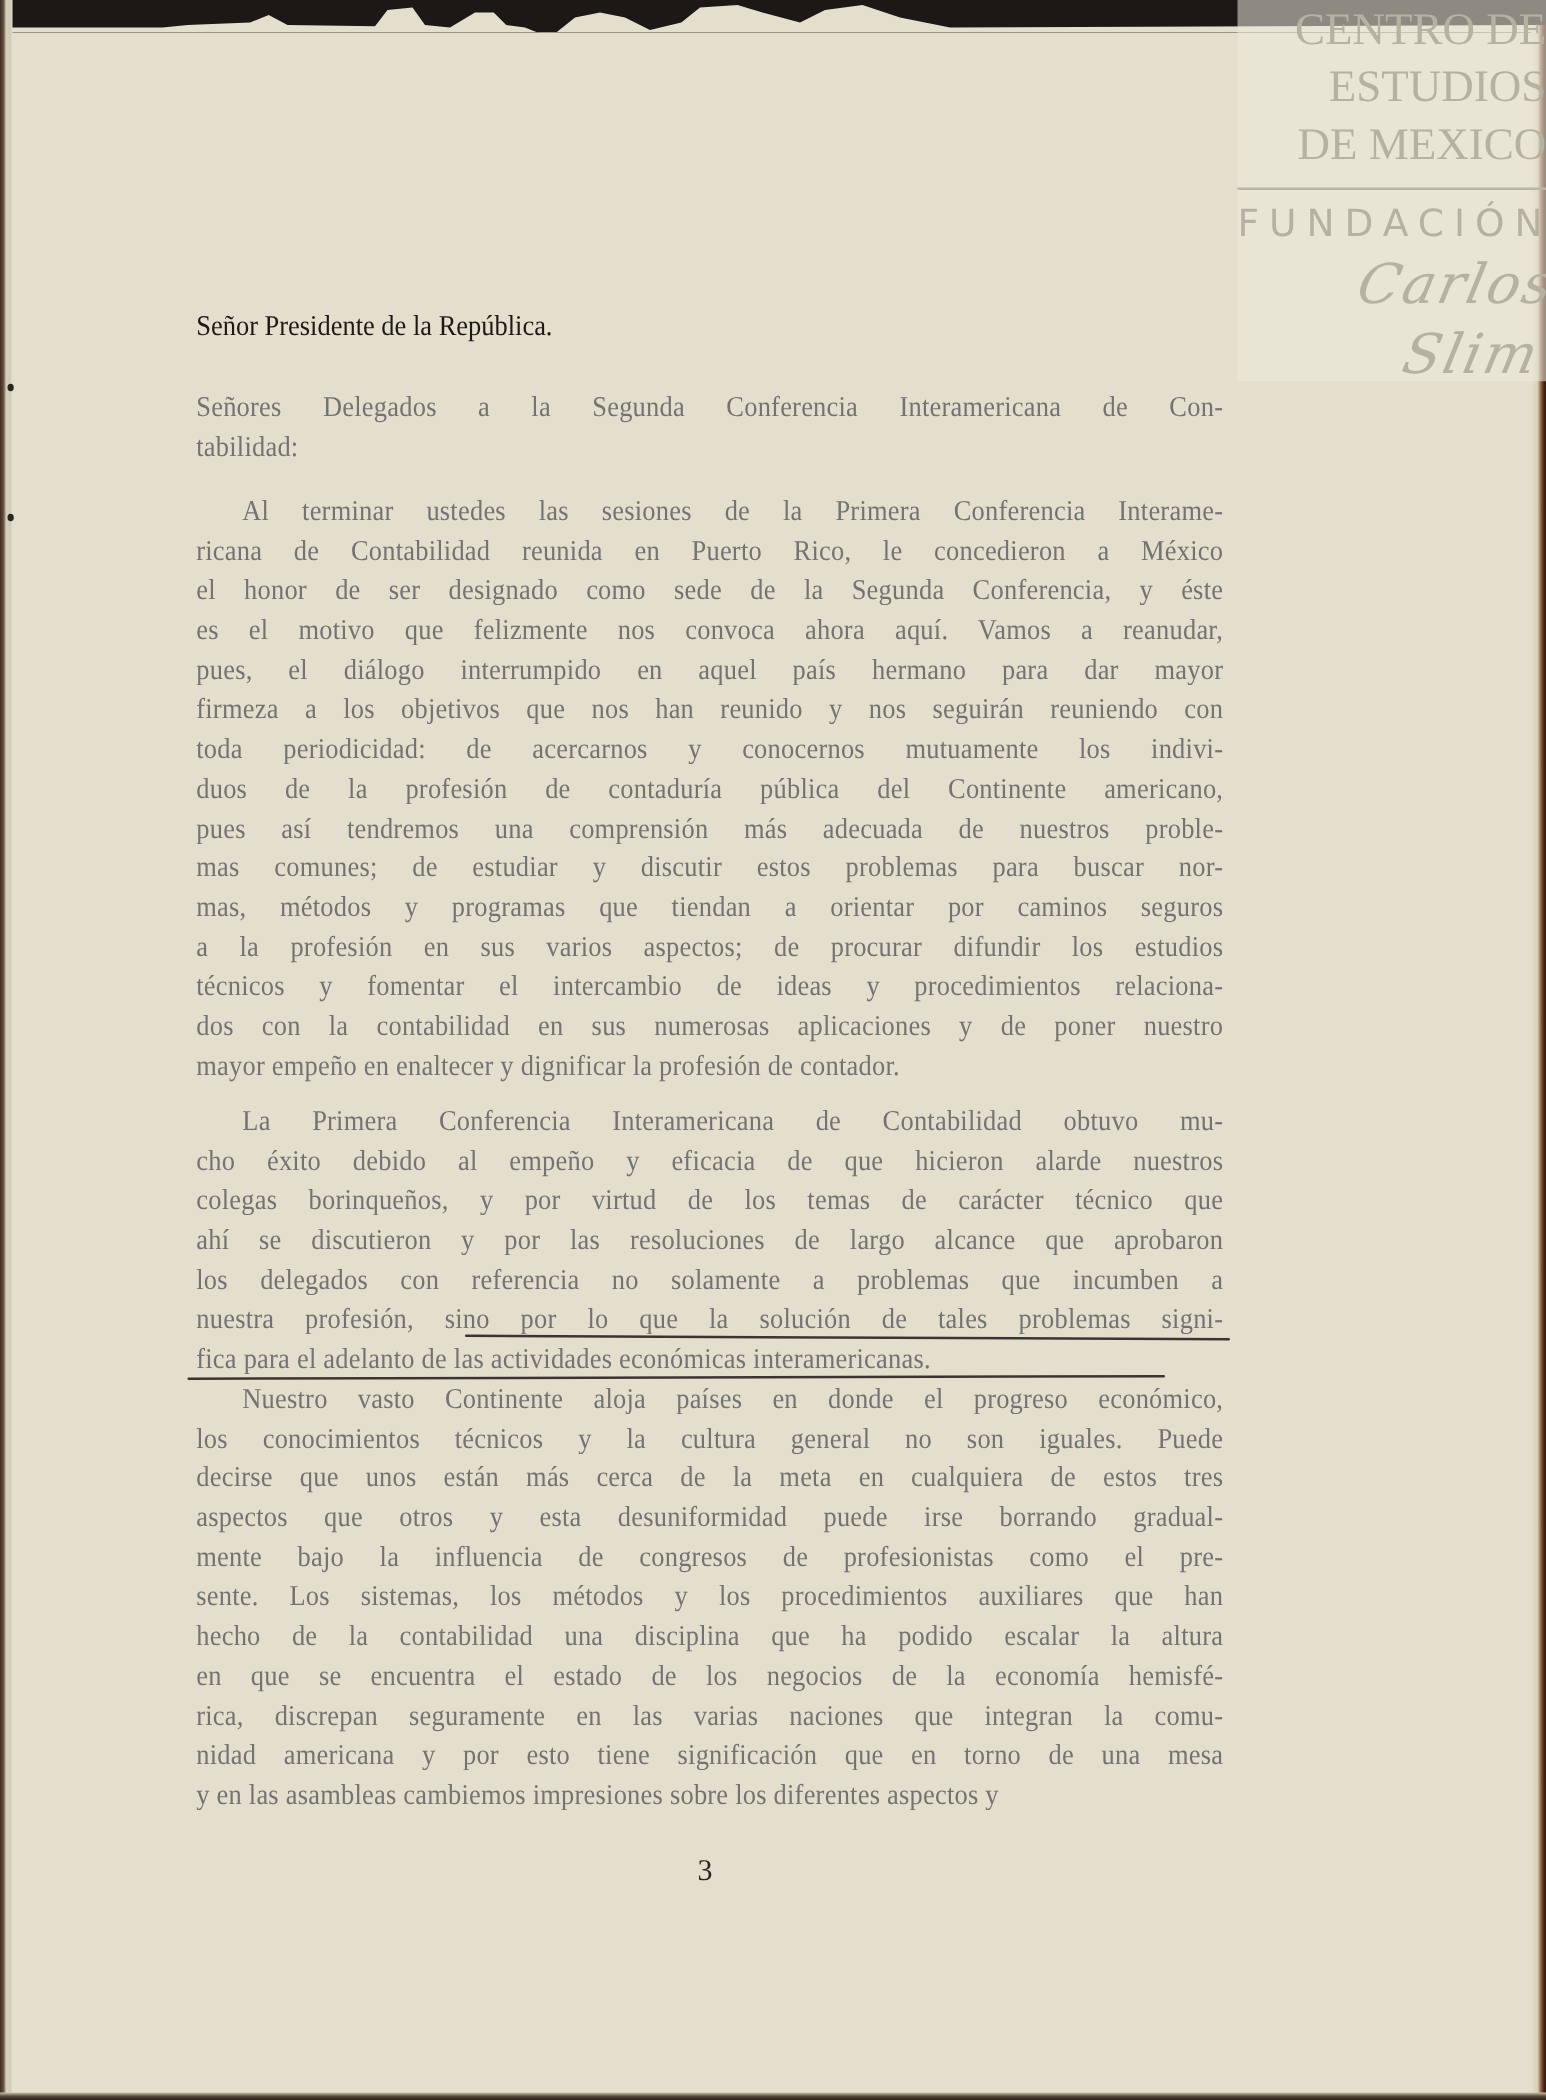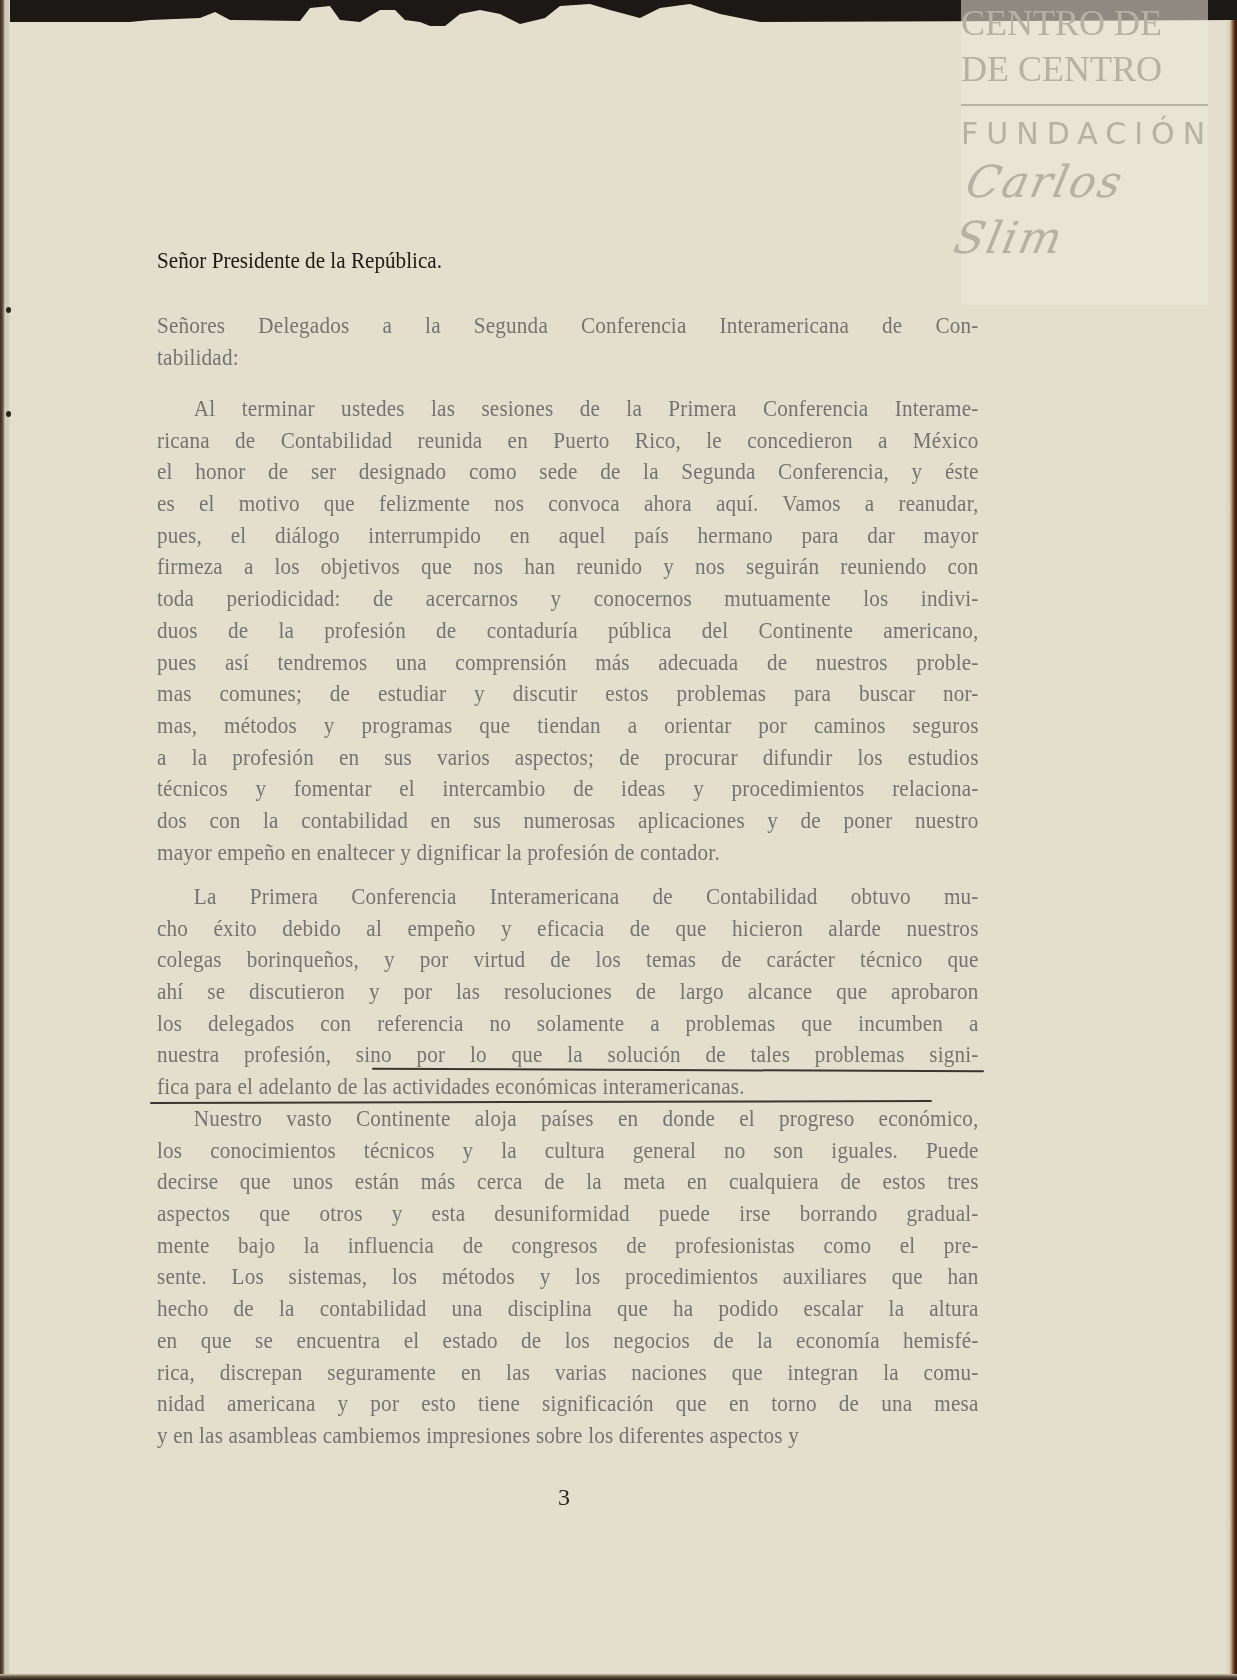--- a/index.html
+++ b/index.html
@@ -48,26 +48,26 @@
       position: absolute;
       left: 0; bottom: 0;
       width: 1237px;
       height: 6px;
       background: linear-gradient(to bottom, #c9c3ab 0, #5a4a3a 3px, #2a201a 6px);
     }
 
     
     .watermark {
       position: absolute;
-      left: 961px;
+      left: 990px;
       top: 0;
       width: 247px;
       height: 305px;
       background: rgba(236, 233, 218, 0.55);
-      text-align: left;
+      text-align: right;
       color: #b6b2a3;
     }
     .watermark-line {
       font-family: "Liberation Serif", serif;
       font-size: 36px;
       line-height: 46px;
       letter-spacing: 0px;
       white-space: nowrap;
     }
     .watermark-line.first { margin-top: 0px; }
@@ -157,21 +157,22 @@
   <div class="left-binding">
     <span class="binding-stitch" style="top:307px"></span>
     <span class="binding-stitch" style="top:411px"></span>
   </div>
 
   <div class="right-edge"></div>
   <div class="bottom-edge"></div>
 
   <div class="watermark">
     <div class="watermark-line first">CENTRO DE</div>
-    <div class="watermark-line">DE CENTRO</div>
+    <div class="watermark-line">ESTUDIOS</div>
+    <div class="watermark-line">DE MEXICO</div>
     <div class="watermark-divider"></div>
     <div class="watermark-fundacion">FUNDACIÓN</div>
     <div class="watermark-signature">Carlos Slim</div>
   </div>
 
   <div class="salutation" style="top:248px">Señor Presidente de la República.</div>
 
   <div class="text-block" style="top:310px">
     <span class="line">Señores Delegados a la Segunda Conferencia Interamericana de Con-</span>
     <span class="line last">tabilidad:</span>

